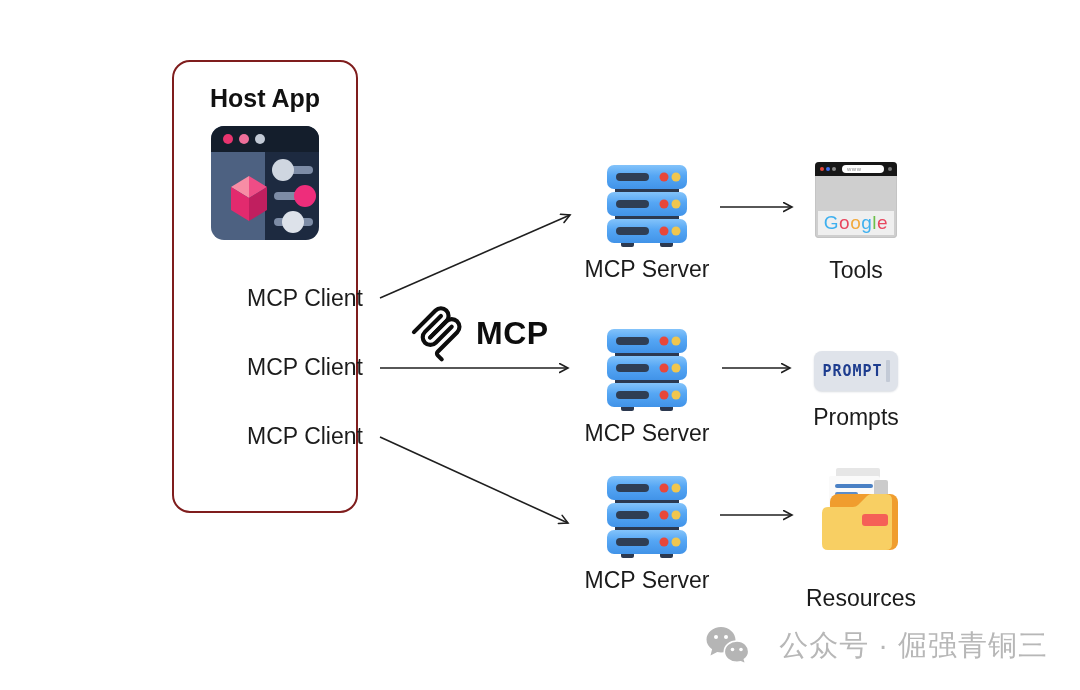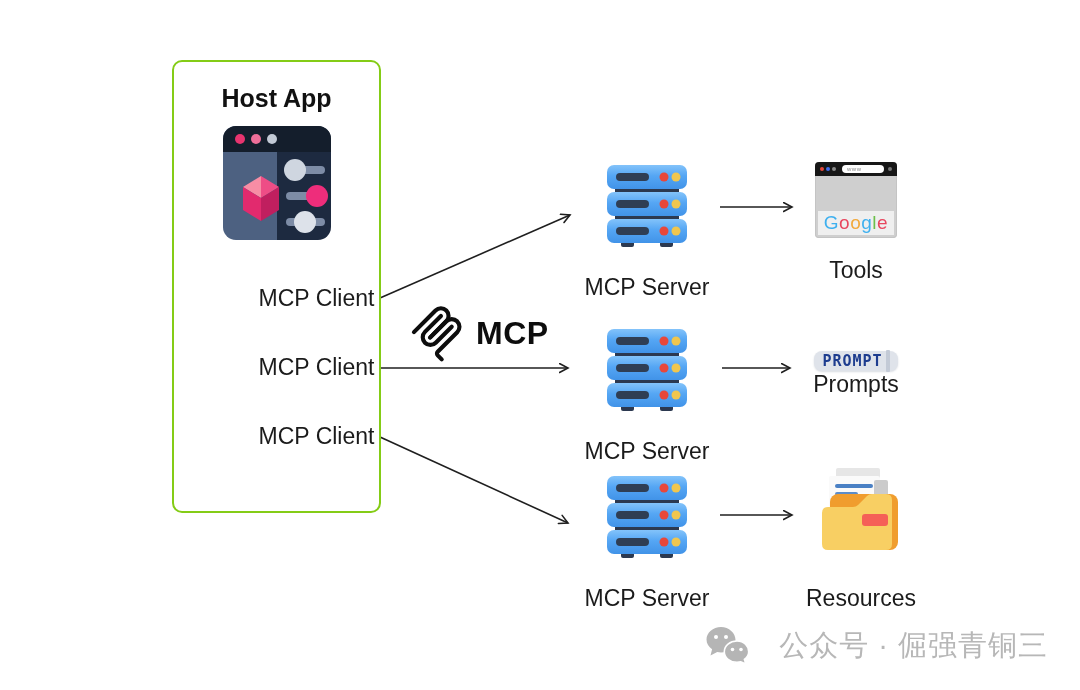--- a/index.html
+++ b/index.html
@@ -4,22 +4,22 @@
 <style>
   html,body { margin:0; padding:0; background:#ffffff; }
   .canvas {
     position:relative; width:1080px; height:690px; background:#ffffff;
     font-family:"Liberation Sans", sans-serif; overflow:hidden;
   }
   .arrows { position:absolute; left:0; top:0; pointer-events:none; }
 
   
   .host-box {
-    position:absolute; left:172px; top:60px; width:209px; height:453px;
-    border:2px solid #84cc16; border-radius:10px; box-sizing:border-box;
+    position:absolute; left:172px; top:60px; width:186px; height:453px;
+    border:2px solid #7f1d1d; border-radius:18px; box-sizing:border-box;
   }
   .host-title { margin-top:22px; text-align:center; font-size:25px; font-weight:700; color:#111; }
   .app-icon { display:block; margin:13px auto 0; }
   .client-label {
     position:absolute; left:0; width:100%; text-align:center;
     font-size:23px; color:#1b1b1b;padding-left:40px;
   }
   .c1 { top:223px; } .c2 { top:292px; } .c3 { top:361px; }
 
   
@@ -27,25 +27,25 @@
   .mcp-label {
     position:absolute; left:70px; top:14px; font-size:32px; font-weight:800;
     color:#0d0d0d; letter-spacing:0.5px; white-space:nowrap;
   }
 
   
   .node-group { position:absolute; text-align:center; }
   .node-label { font-size:23px; color:#1b1b1b; }
   .server-group { left:577px; width:140px; }
   .s1 { top:165px; } .s2 { top:329px; } .s3 { top:476px; }
-  .server-group .node-label { margin-top:21px; }
+  .server-group .node-label { margin-top:3px; }
   .tools-group { left:806px; top:162px; width:100px; }
   .tools-group .node-label { margin-top:19px; }
   .prompts-group { left:806px; top:351px; width:100px; }
-  .prompts-group .node-label { }
+  .prompts-group .node-label { margin-top:13px; }
   .resources-group { left:806px; top:464px; width:100px; }
   .resources-group .node-label { margin-top:27px; }
 
   
   .browser {
     width:82px; height:76px; margin:0 auto; position:relative;
     background:#cfcfcf; border-radius:4px;
     box-shadow:0 0 0 1px #c4c4c4 inset;
   }
   .browser-bar {
@@ -61,21 +61,21 @@
   }
   .bdot-right { width:4px; height:4px; border-radius:50%; background:#777; flex:none; margin:0; }
   .browser-body {
     position:absolute; left:3px; right:3px; top:14px; bottom:3px;
     background:#efefef; display:flex; align-items:center; justify-content:center;margin-top:35px;
   }
   .google-text { font-size:19px; letter-spacing:0.5px; }
 
   
   .prompt-badge {
-    width:84px; height:20px; margin:0 auto; background:#dfe3ea; border-radius:8px;
+    width:84px; height:40px; margin:0 auto; background:#dfe3ea; border-radius:8px;
     display:flex; align-items:center; justify-content:center;
     box-shadow:0 1px 2px rgba(40,60,90,0.18);
   }
   .prompt-text {
     font-family:"DejaVu Sans Mono", monospace; font-weight:700; font-size:15px;
     color:#1e3d8f; letter-spacing:1px;
   }
   .cursor-bar { width:4px; height:22px; background:#c3cad6; border-radius:1px; margin-left:3px; }
 
   

